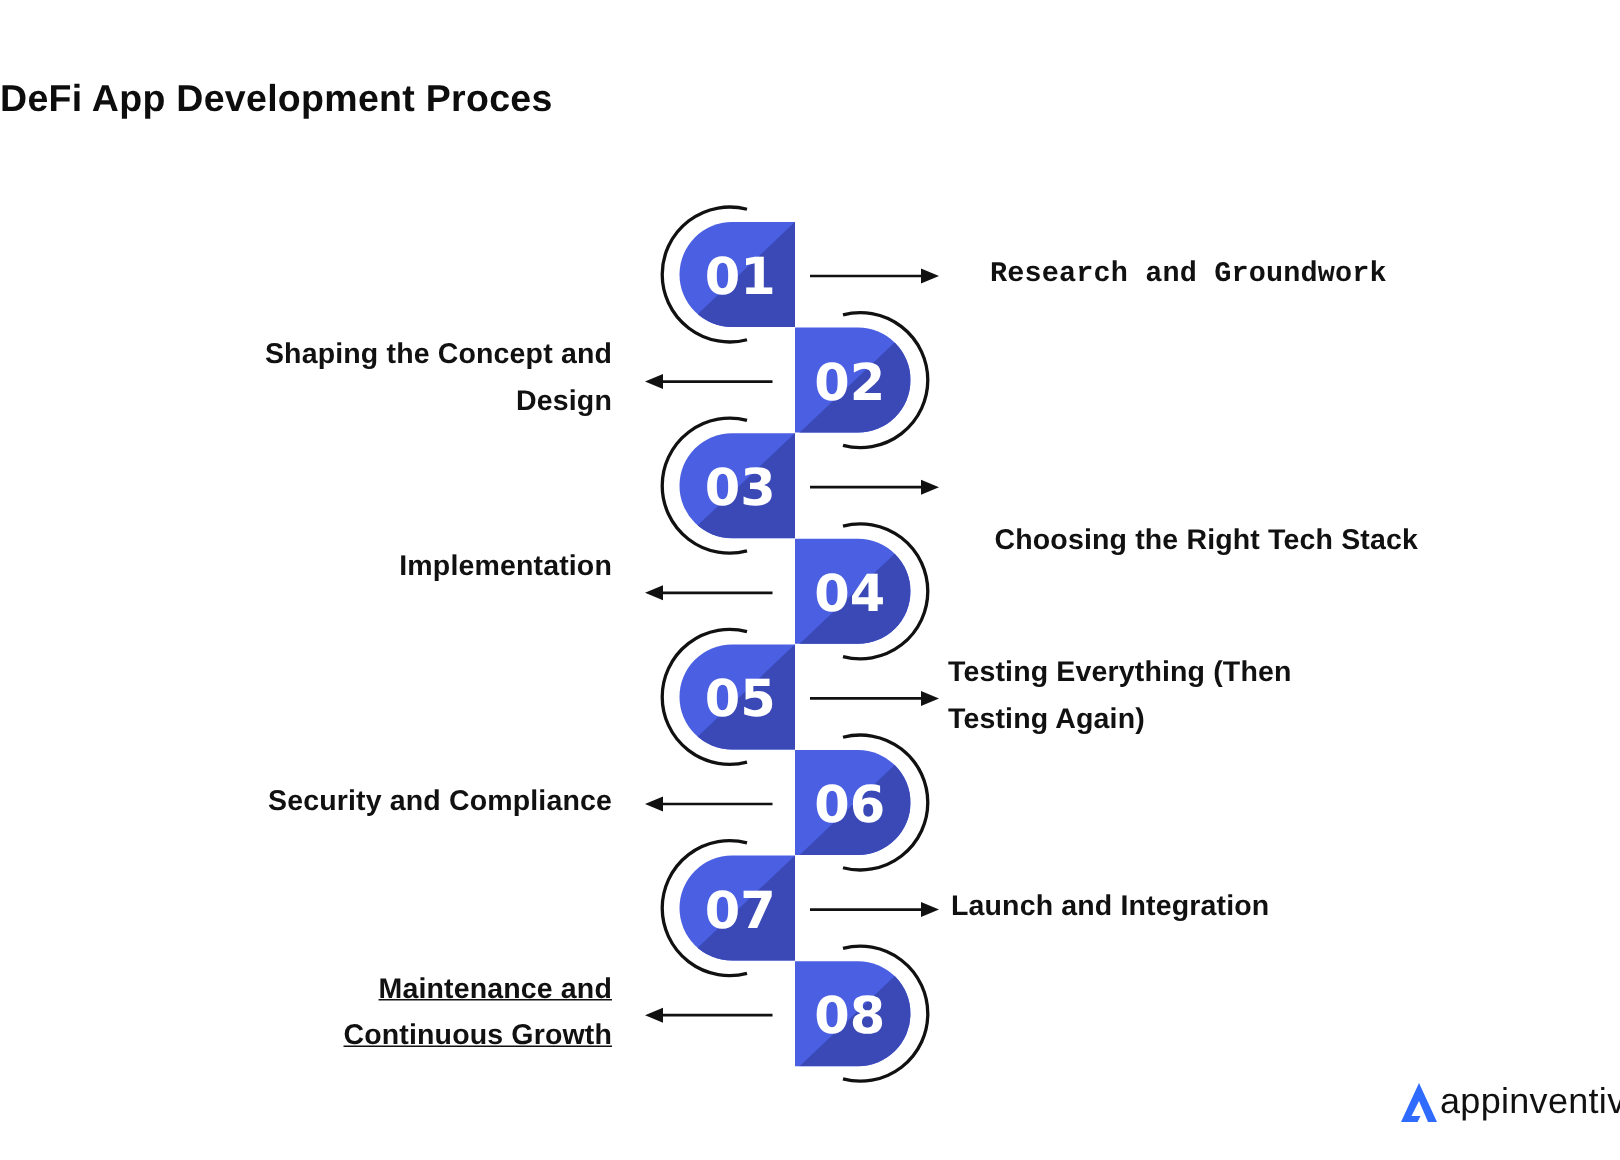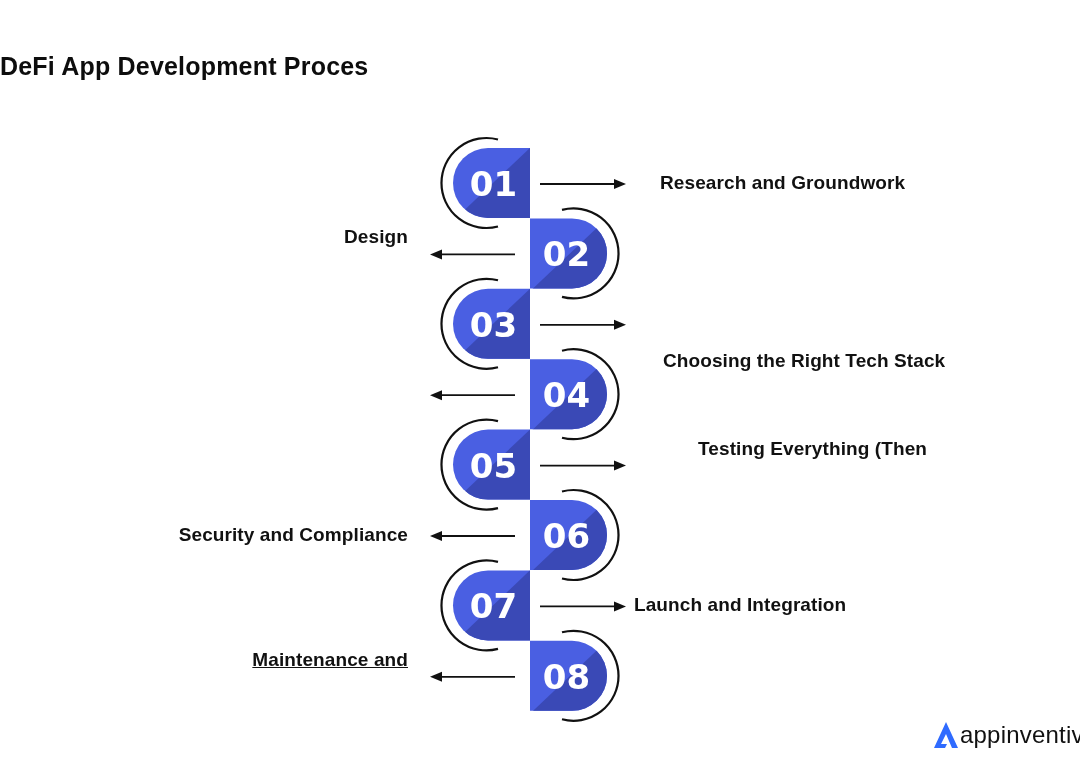--- a/index.html
+++ b/index.html
@@ -129,42 +129,46 @@
       <path d="M 562 632.3000000000001 A 45 45 0 1 1 562 719.3000000000001" fill="none" stroke="#111111" stroke-width="2.2"></path>
       <text x="566.5" y="688.8000000000001" text-anchor="middle" font-family="&quot;DejaVu Sans&quot;, sans-serif" font-weight="bold" font-size="34" fill="#ffffff">08</text>
       <g>
         <line x1="515" x2="438" y1="676.8000000000001" y2="676.8000000000001" stroke="#111111" stroke-width="1.8"></line>
         <polygon points="430,676.8000000000001 442,671.8000000000001 442,681.8000000000001" fill="#111111"></polygon>
       </g>
     </g>
   </svg>
 
 <div id="labels">
-    <div class="label right" style="top: 166.5px; left: 660px;">
+    <div class="label right" style="top: 166.5px; left: 660px; font-family: Liberation Mono, monospace;">
       <div>Research and Groundwork</div>
     </div>
     <div class="label left" style="top: 221.4px; left: 108px;">
+      <div>Shaping the Concept and</div>
       <div>Design</div>
     </div>
     <div class="label right" style="top: 309px; left: 663px; margin-top: 36px;">
       <div>Choosing the Right Tech Stack</div>
     </div>
     <div class="label left" style="top: 362.2px; left: 108px;">
+      <div>Implementation</div>
     </div>
-    <div class="label right" style="top: 432.6px; left: 698px;">
+    <div class="label right" style="top: 432.6px; left: 632px;">
       <div>Testing Everything (Then</div>
+      <div>Testing Again)</div>
     </div>
     <div class="label left" style="top: 518.5px; left: 108px;">
       <div>Security and Compliance</div>
     </div>
     <div class="label right" style="top: 588.9px; left: 634px;">
       <div>Launch and Integration</div>
     </div>
     <div class="label left" style="top: 643.8px; left: 108px; text-decoration: underline;">
       <div>Maintenance and</div>
+      <div>Continuous Growth</div>
     </div>
   </div>
 
 <div class="brand">
   <svg width="28" height="30" viewBox="0 0 28 30">
     <path d="M14 2 L26 28 L20 28 L14 14 L9 24 L15 24 L13 28 L2 28 Z" fill="#2f6bff"></path>
   </svg>
   <span class="brand-text">appinventiv</span>
 </div>
 

